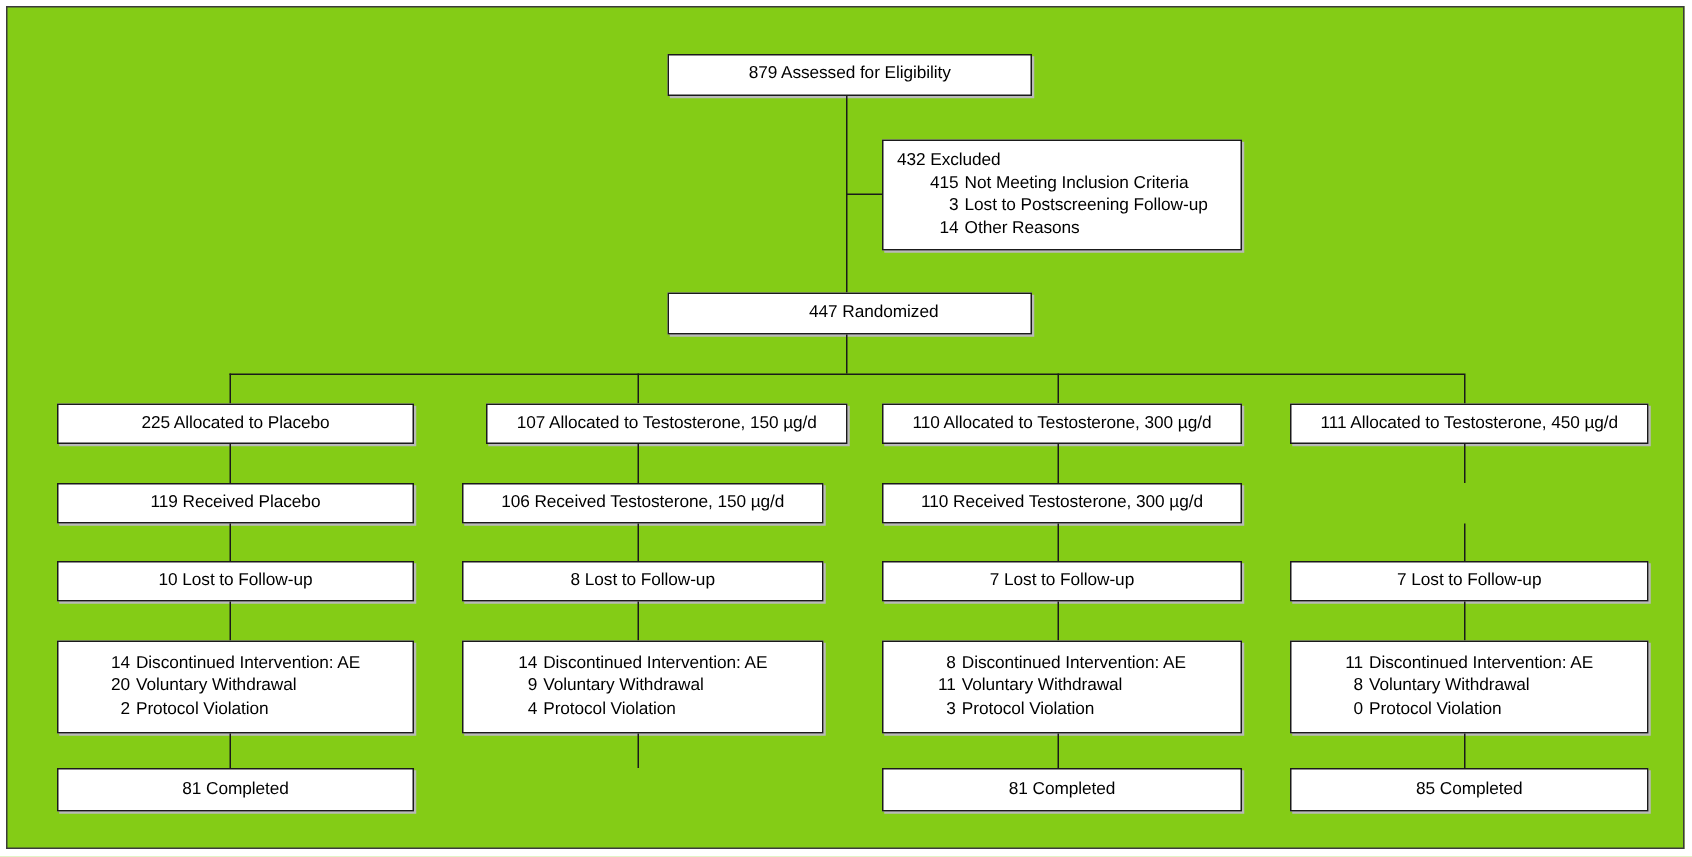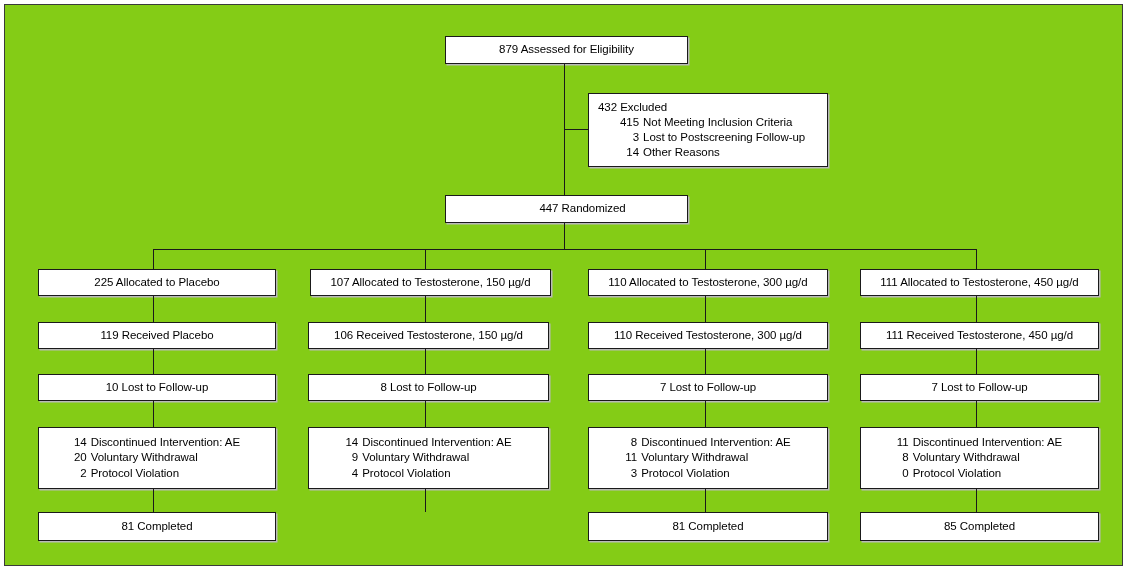--- a/index.html
+++ b/index.html
@@ -127,21 +127,21 @@
         <span class="ntxt">Protocol Violation</span>
       </div>
     </div>
   </div>
   <div class="vline" style="left:148px; top:484px; height:23px;"></div>
 
   <div class="box" style="left:33px; top:507px; width:238px; height:29px;">
     <span>81 Completed</span>
   </div>
 
-  <div class="box" style="left:305px; top:264px; width:241px; height:27px;">
+  <div class="box" style="left:319px; top:264px; width:241px; height:27px;">
     <span>107 Allocated to Testosterone, 150 µg/d</span>
   </div>
   <div class="vline" style="left:420px; top:291px; height:26px;"></div>
 
   <div class="box" style="left:303px; top:317px; width:241px; height:27px;">
     <span>106 Received Testosterone, 150 µg/d</span>
   </div>
   <div class="vline" style="left:420px; top:344px; height:25px;"></div>
 
   <div class="box" style="left:303px; top:369px; width:241px; height:27px;">
@@ -203,23 +203,20 @@
 
   <div class="box" style="left:583px; top:507px; width:240px; height:29px;">
     <span>81 Completed</span>
   </div>
 
   <div class="box" style="left:855px; top:264px; width:239px; height:27px;">
     <span>111 Allocated to Testosterone, 450 µg/d</span>
   </div>
   <div class="vline" style="left:971px; top:291px; height:26px;"></div>
 
-  <div class="box" style="left:855px; top:317px; width:239px; height:27px;">
-    <span>111 Received Testosterone, 450 µg/d</span>
-  </div>
   <div class="vline" style="left:971px; top:344px; height:25px;"></div>
 
   <div class="box" style="left:855px; top:369px; width:239px; height:27px;">
     <span>7 Lost to Follow-up</span>
   </div>
   <div class="vline" style="left:971px; top:396px; height:26px;"></div>
 
   <div class="box multi" style="left:855px; top:422px; width:239px; height:62px;">
     <div class="nlist">
       <div class="nrow">

